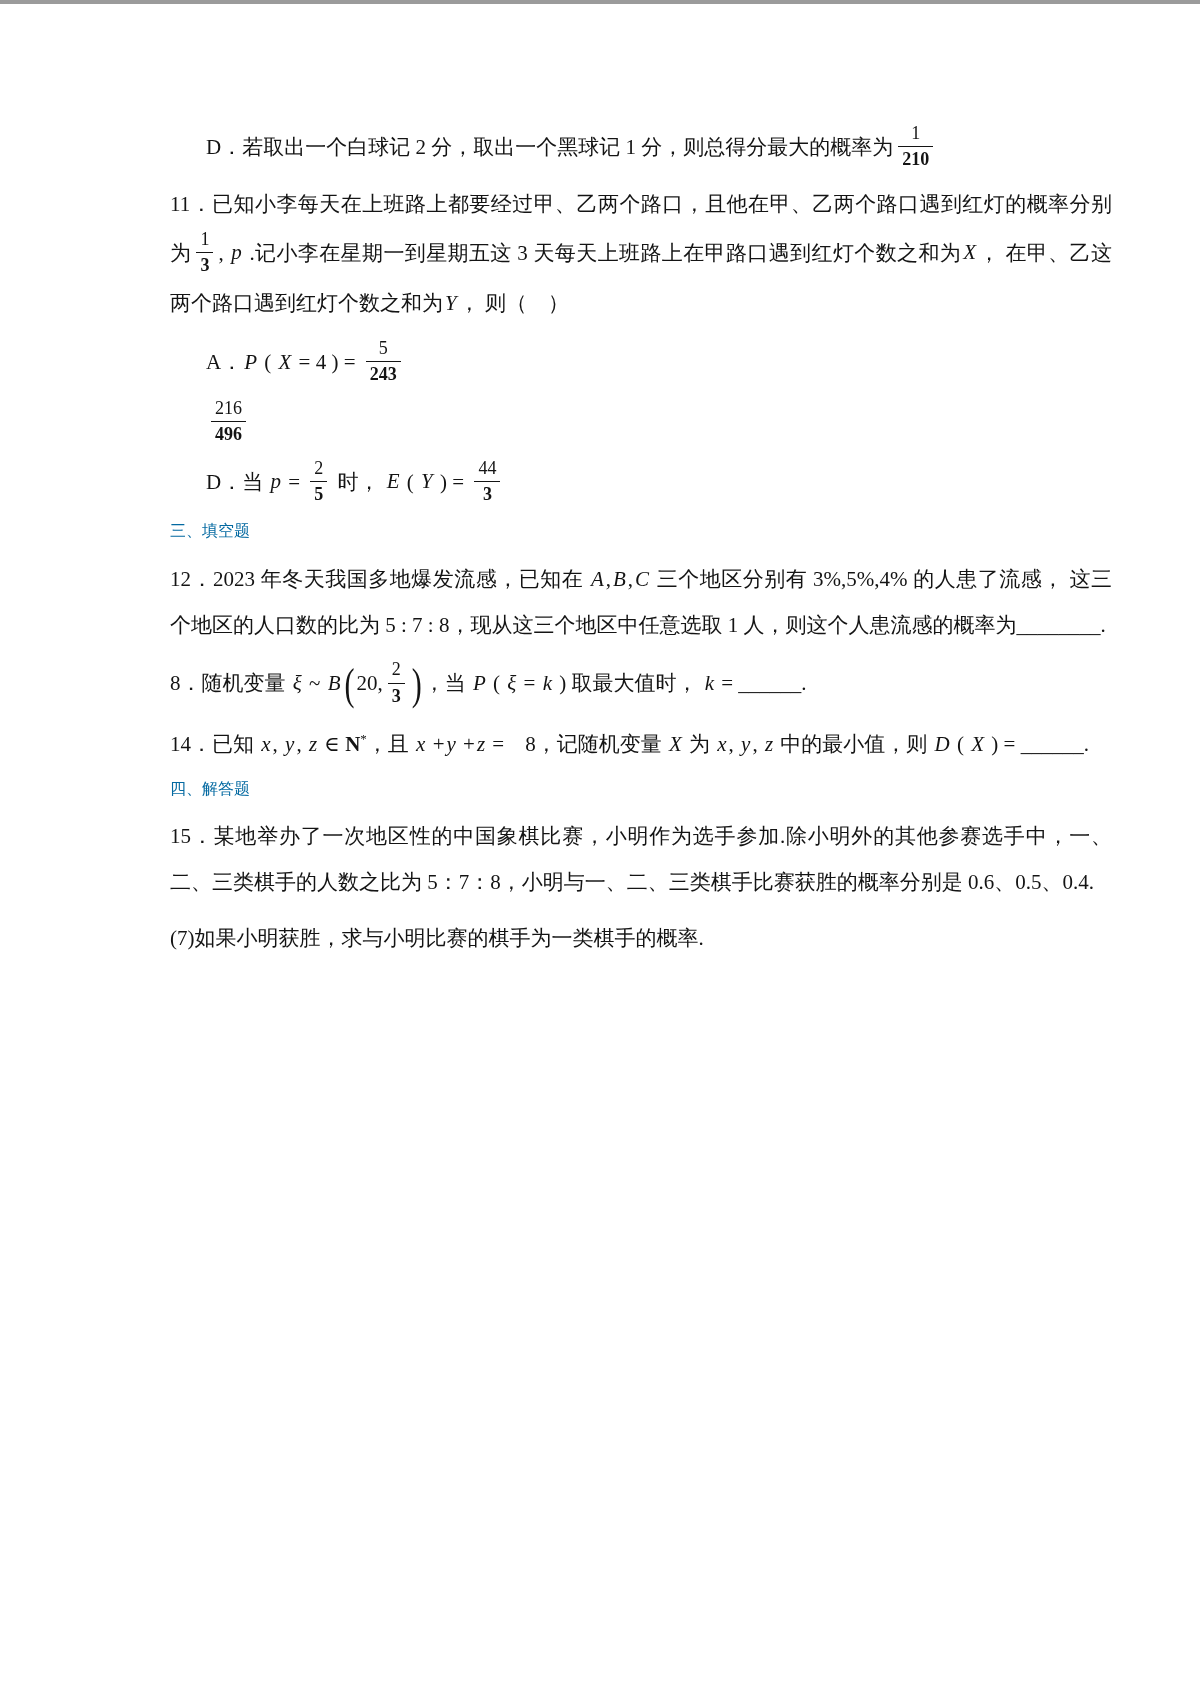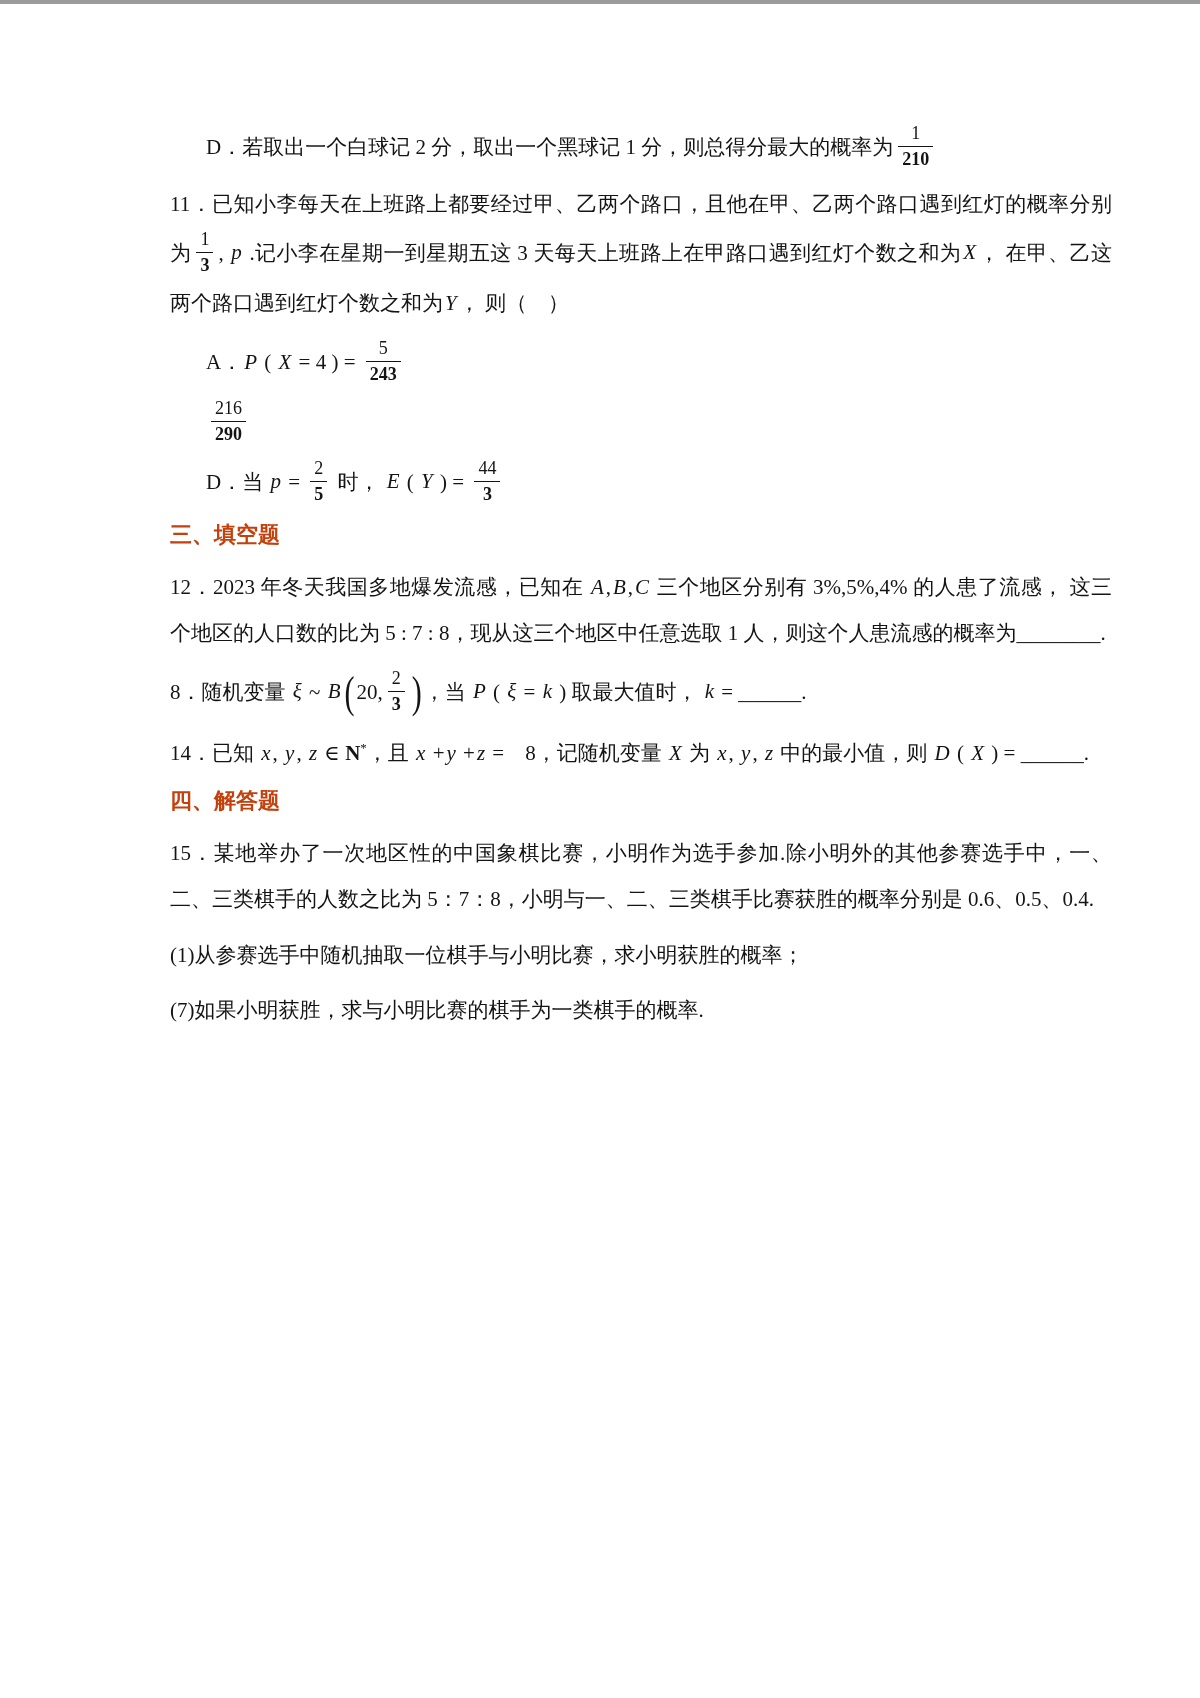--- a/index.html
+++ b/index.html
@@ -22,23 +22,23 @@
     text-align: justify;
     text-justify: inter-ideograph;
   }
   p.option {
     margin-left: 36px;
     text-align: left;
     margin-bottom: 6px;
   }
   h3.section {
     font-family: "Liberation Sans", "DejaVu Sans", sans-serif;
-    font-size: 22px;
-    font-weight: bold;
-    color: #c2410c;
+    font-size: 16px;
+    font-weight: normal;
+    color: #0369a1;
     margin: 10px 0 14px 0;
     line-height: 1.4;
   }
   .frac {
     display: inline-flex;
     flex-direction: column;
     vertical-align: middle;
     text-align: center;
     font-size: 18px;
     line-height: 1.3;
@@ -83,33 +83,32 @@
     <p class="line"><span class="run">11．已知小李每天在上班路上都要经过甲、乙两个路口，且他在甲、乙两个路口遇到红灯的概率分别为</span><span class="frac">
         <span class="num">1</span>
         <span class="den">3</span>
       </span><span class="run">, </span><span class="var">p</span><span class="run"> .记小李在星期一到星期五这 3 天每天上班路上在甲路口遇到红灯个数之和为</span><span class="var">X</span><span class="run">， 在甲、乙这两个路口遇到红灯个数之和为</span><span class="var">Y</span><span class="run">， 则（　）</span></p>
     <p class="line option"><span class="run">A．</span><span class="var">P</span><span class="run"> ( </span><span class="var">X</span><span class="run"> = 4 ) = </span><span class="frac">
         <span class="num">5</span>
         <span class="den">243</span>
       </span></p>
     <p class="line option"><span class="frac">
         <span class="num">216</span>
-        <span class="den">290</span>
+        <span class="den">496</span>
       </span></p>
     <p class="line option"><span class="run">D．当 </span><span class="var">p</span><span class="run"> = </span><span class="frac">
         <span class="num">2</span>
         <span class="den">5</span>
       </span><span class="run"> 时， </span><span class="var">E</span><span class="run"> ( </span><span class="var">Y</span><span class="run"> ) = </span><span class="frac">
         <span class="num">44</span>
         <span class="den">3</span>
       </span></p>
     <h3 class="section"><span class="run">三、填空题</span></h3>
     <p class="line"><span class="run">12．2023 年冬天我国多地爆发流感，已知在 </span><span class="var">A</span><span class="run">,</span><span class="var">B</span><span class="run">,</span><span class="var">C</span><span class="run"> 三个地区分别有 3%,5%,4% 的人患了流感， 这三个地区的人口数的比为 5 : 7 : 8，现从这三个地区中任意选取 1 人，则这个人患流感的概率为________.</span></p>
     <p class="line"><span class="run">8．随机变量 </span><span class="var">ξ</span><span class="run"> ~ </span><span class="var">B</span><span class="bigp">(</span><span class="run">20,</span><span class="frac">
         <span class="num">2</span>
         <span class="den">3</span>
       </span><span class="bigp">)</span><span class="run">，当 </span><span class="var">P</span><span class="run"> ( </span><span class="var">ξ</span><span class="run"> = </span><span class="var">k</span><span class="run"> ) 取最大值时， </span><span class="var">k</span><span class="run"> = ______.</span></p>
     <p class="line"><span class="run">14．已知 </span><span class="var">x</span><span class="run">, </span><span class="var">y</span><span class="run">, </span><span class="var">z</span><span class="run"> ∈ </span><span class="bbold">N</span><span class="sup">*</span><span class="run">，且 </span><span class="var">x</span><span class="run"> +</span><span class="var">y</span><span class="run"> +</span><span class="var">z</span><span class="run"> =　8，记随机变量 </span><span class="var">X</span><span class="run"> 为 </span><span class="var">x</span><span class="run">, </span><span class="var">y</span><span class="run">, </span><span class="var">z</span><span class="run"> 中的最小值，则 </span><span class="var">D</span><span class="run"> ( </span><span class="var">X</span><span class="run"> ) = ______.</span></p>
     <h3 class="section"><span class="run">四、解答题</span></h3>
     <p class="line"><span class="run">15．某地举办了一次地区性的中国象棋比赛，小明作为选手参加.除小明外的其他参赛选手中，一、二、三类棋手的人数之比为 5：7：8，小明与一、二、三类棋手比赛获胜的概率分别是 0.6、0.5、0.4.</span></p>
-    <p class="line"><span class="run">(1)从参赛选手中随机抽取一位棋手与小明比赛，求小明获胜的概率；</span></p>
     <p class="line"><span class="run">(7)如果小明获胜，求与小明比赛的棋手为一类棋手的概率.</span></p>
   </main>
 
 </body></html>

